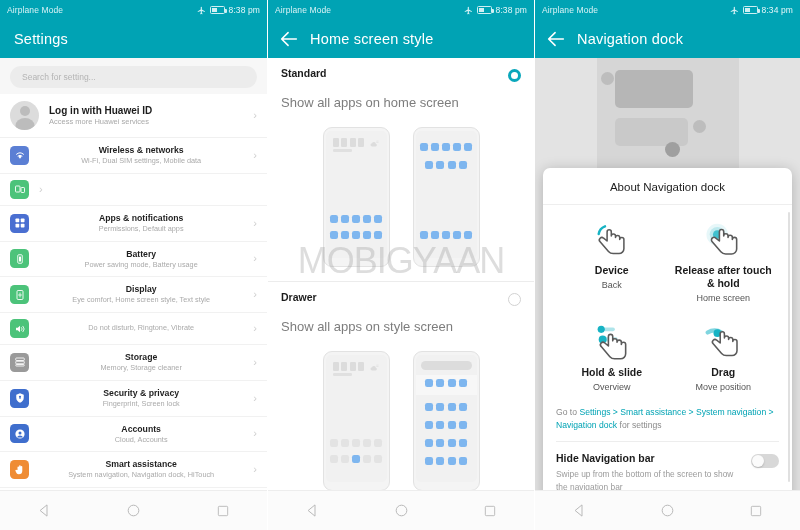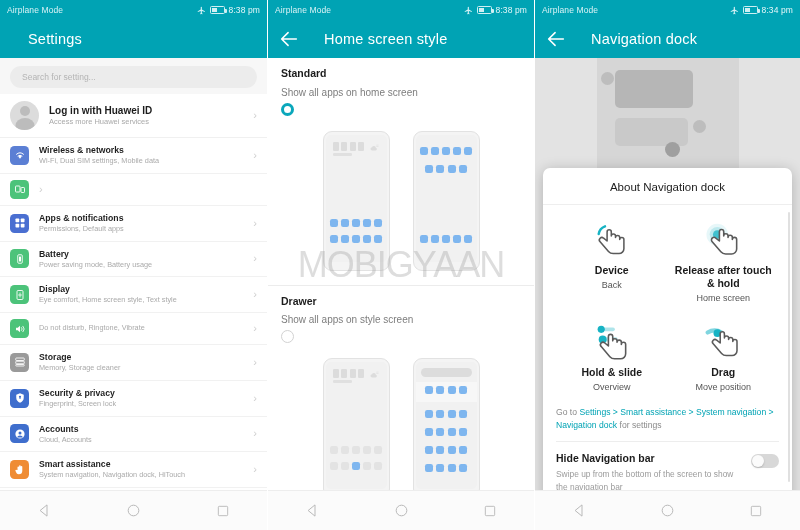--- a/index.html
+++ b/index.html
@@ -23,21 +23,21 @@
   }
   .sb-right { display:flex; align-items:center; gap:4px; }
   .plane-icon { width:9px; height:9px; display:block; }
   .batt { width: 15px; height: 8px; border: 1px solid #cfeff3; border-radius: 1.5px; position: relative; }
   .batt::after { content:""; position:absolute; right:-3px; top:2px; width:2px; height:4px; background:#cfeff3; border-radius:0 1px 1px 0;}
   .batt i { position:absolute; left:1px; top:1px; bottom:1px; width:45%; background:#cfeff3; display:block; }
   .sb-time { font-size: 8.5px; color:#e4f7f9; }
 
   
   .appbar { height: 38px; background: #00a3b4; display:flex; align-items:center; padding: 0 14px; }
-  .appbar .title { color:#ffffff; font-size:14.5px; font-weight:400; letter-spacing:.2px;margin-left:14px; }
+  .appbar .title { color:#ffffff; font-size:14.5px; font-weight:400; letter-spacing:.2px; }
   .appbar.with-back { padding-left: 10px; }
   .backarrow { width: 22px; height: 22px; margin-right: 10px; flex:0 0 auto; }
 
   
   .p1-body { background:#f7f7f7; height: 472px; overflow:hidden; }
   .search-wrap { padding: 8px 10px 6px 10px; background:#f7f7f7; }
   .searchbox {
     height: 22px; border-radius: 11px; background:#ececec;
     display:flex; align-items:center; padding: 0 12px;
     font-size: 8.5px; color:#b4b4b4;
@@ -58,38 +58,38 @@
   .chev { color:#cfcfcf; font-size:11px; flex:0 0 auto; line-height:1; }
 
   .settings-list { background:#ffffff; }
   .srow {
     display:flex; align-items:center; gap:10px;
     padding: 6px 10px; border-bottom:1px solid #f1f1f1; position:relative;
   }
   .srow:last-child { border-bottom:1px solid #f1f1f1; }
   .sicon { width:19px;height:19px;border-radius:4.5px;flex:0 0 auto;display:flex;align-items:center;justify-content:center; }
   .sicon svg { display:block; }
-  .stxt { flex:1 1 auto; min-width:0; }
+  .stxt { flex:1 1 auto; min-width:0;text-align:center; }
   .stitle { font-size:8.7px; color:#1f1f1f; font-weight:600; line-height:1.4; }
   .ssub { font-size:7.3px; color:#aaaaaa; line-height:1.45; white-space:nowrap; overflow:hidden; text-overflow:ellipsis; }
 
   
   .navbar {
     height: 40px; background:#fbfbfb; border-top:1px solid #ededed;
     display:flex; align-items:center; justify-content:space-around;
     position:absolute; left:0; right:0; bottom:0;
   }
   .navbar svg { display:block; }
 
   
   .p2-body { height:472px; background:#f2f2f2; }
-  .opt-head { background:#ffffff; padding: 8px 13px 7px 13px; display:flex; align-items:flex-start;flex-direction:column; }
+  .opt-head { background:#ffffff; padding: 8px 13px 7px 13px; display:flex; align-items:flex-start; }
   .opt-head .ot { flex:1 1 auto; }
   .opt-title { font-size:10.5px; color:#1c1c1c; font-weight:600; line-height:1.4; }
-  .opt-sub { font-size:10px; color:#7d7d7d; line-height:1.5; margin-top:4px; }
+  .opt-sub { font-size:13px; color:#7d7d7d; line-height:1.5; margin-top:12px; }
   .radio { width:13px;height:13px;border-radius:50%;flex:0 0 auto;margin-top:3px; }
   .radio.on { border:3.5px solid #0aa7bb; background:#ffffff; }
   .radio.off { border:1.2px solid #d2d2d2; background:#ffffff; }
 
   .preview-zone { background:#ffffff; display:flex; justify-content:center; gap:23px; padding: 8px 0 14px 0; position:relative; }
   .phone {
     width: 67px; height: 140px; border:1px solid #e2e2e2; border-radius:9px;
     background:#f4f4f4; position:relative; overflow:hidden;
   }
   .phone .scr { position:absolute; inset:3px 2px 8px 2px; background:#f1f1f1; border-radius:5px; overflow:hidden; }

